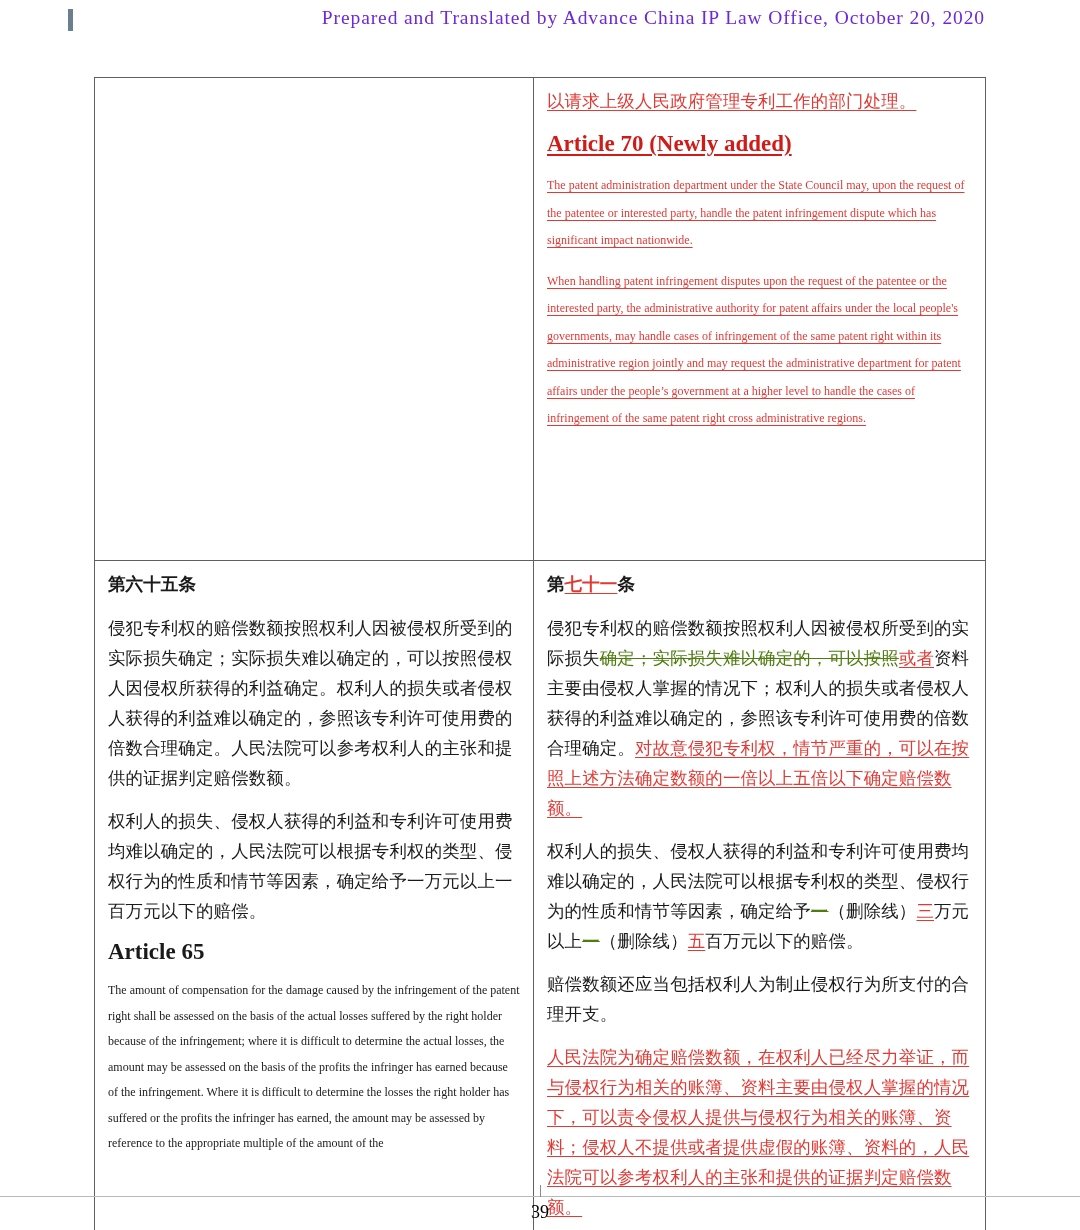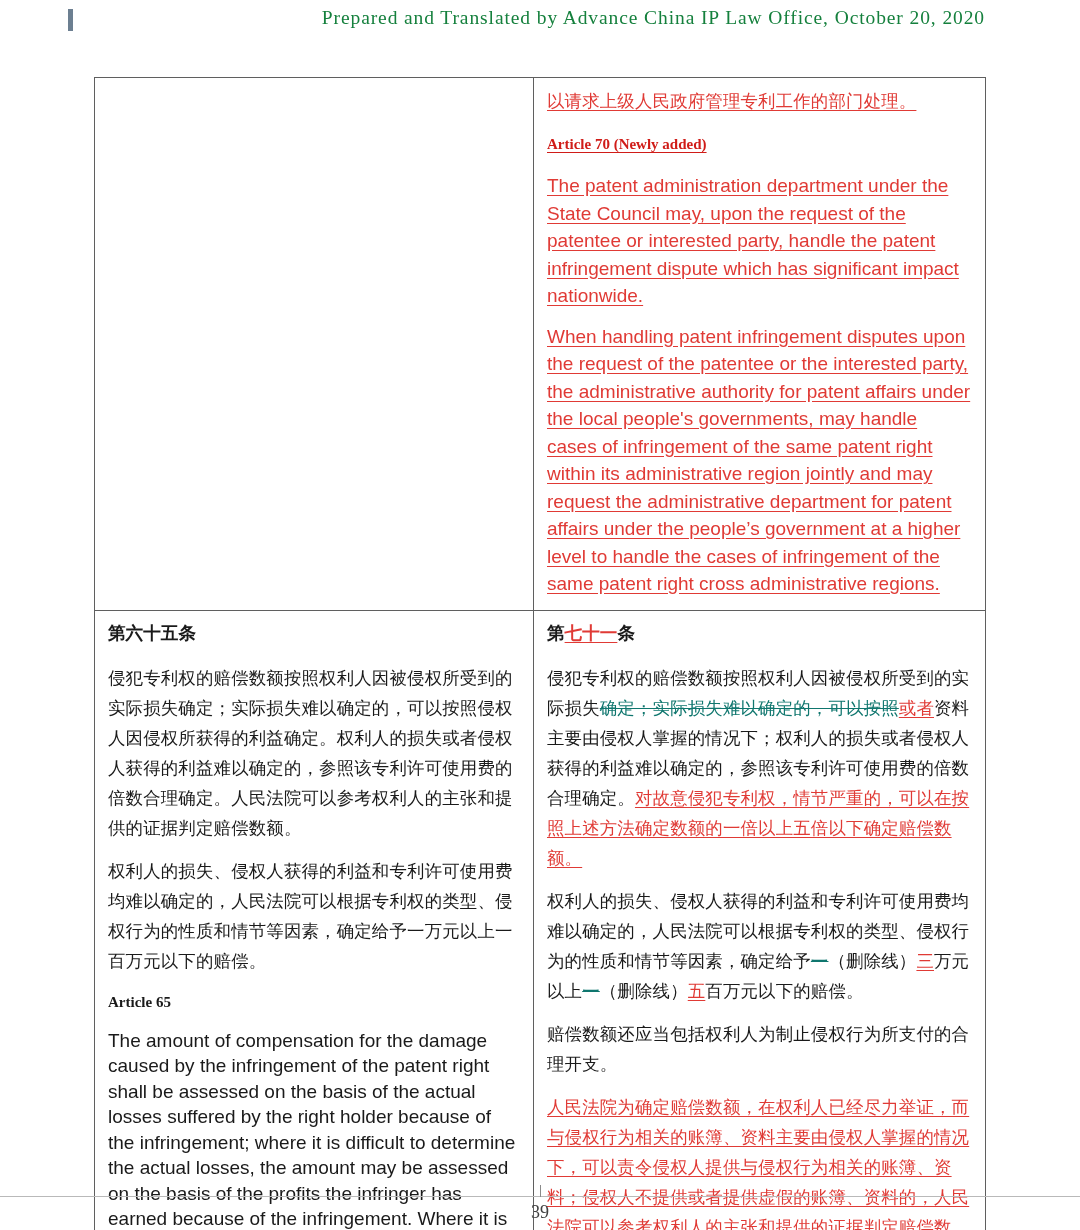--- a/index.html
+++ b/index.html
@@ -30,21 +30,21 @@
     top: 9px;
     width: 5px;
     height: 22px;
     background: #6c7f91;
   }
   .header-lines {
     position: absolute;
     right: 95px;
     top: 6px;
     text-align: right;
-    color: #15803d;
+    color: #6d28d9;
   }
   .header-line-en {
     font-family: "Liberation Serif", "DejaVu Serif", serif;
     font-size: 19.5px;
     letter-spacing: 0.9px;
     line-height: 24px;
     white-space: nowrap;
   }
   .header-line-cn {
     font-family: "DejaVu Sans", "Liberation Sans", sans-serif;
@@ -80,48 +80,48 @@
   }
   p:last-child { margin-bottom: 0; }
 
   .cn {
     font-family: "DejaVu Sans", "Liberation Sans", sans-serif;
     font-size: 17.4px;
     line-height: 30px;
     letter-spacing: 0.2px;
   }
   .en {
+    font-family: Liberation Serif, serif;
+    font-size: 12px;
+    line-height: 25.5px;
+  }
+  .cn-head {
     font-family: Liberation Sans, sans-serif;
-    font-size: 19px;
-    line-height: 25.5px;
-  }
-  .cn-head {
-    font-family: Liberation Mono, monospace;
     font-size: 17.6px;
     font-weight: bold;
     line-height: 30px;
     margin-bottom: 14px;
   }
   .en-head {
     font-family: "Liberation Serif", "DejaVu Serif", serif;
-    font-size: 15px;
+    font-size: 23px;
     font-weight: bold;
     line-height: 26px;
     margin-bottom: 13px;
   }
 
   
   .ins {
     color: #e03a35;
     text-decoration: underline;
     text-underline-offset: 2.5px;
     text-align: right;
   }
   .del {
-    color: #0f766e;
+    color: #4d7c0f;
     text-decoration: line-through;
   }
   .red-block {
     color: #e03a35;
     text-decoration: underline;
     text-underline-offset: 3px;
   }
   .red-head {
     color: #d01c18;
     text-decoration: underline;
@@ -159,21 +159,21 @@
     height: 12px;
     background: #8a8a8a;
   }
   .footer-num {
     position: absolute;
     left: 0;
     top: 6px;
     width: 1080px;
     font-family: "Liberation Serif", "DejaVu Serif", serif;
     font-size: 18px;
-    color: #404040;
+    color: #000000;
   }
 </style>
 </head>
 <body>
 
 <div id="page-header">
   <div class="header-bar"></div>
   <div class="header-lines">
     <div class="header-line-en">Prepared and Translated by Advance China IP Law Office, October 20, 2020</div>
   </div>

